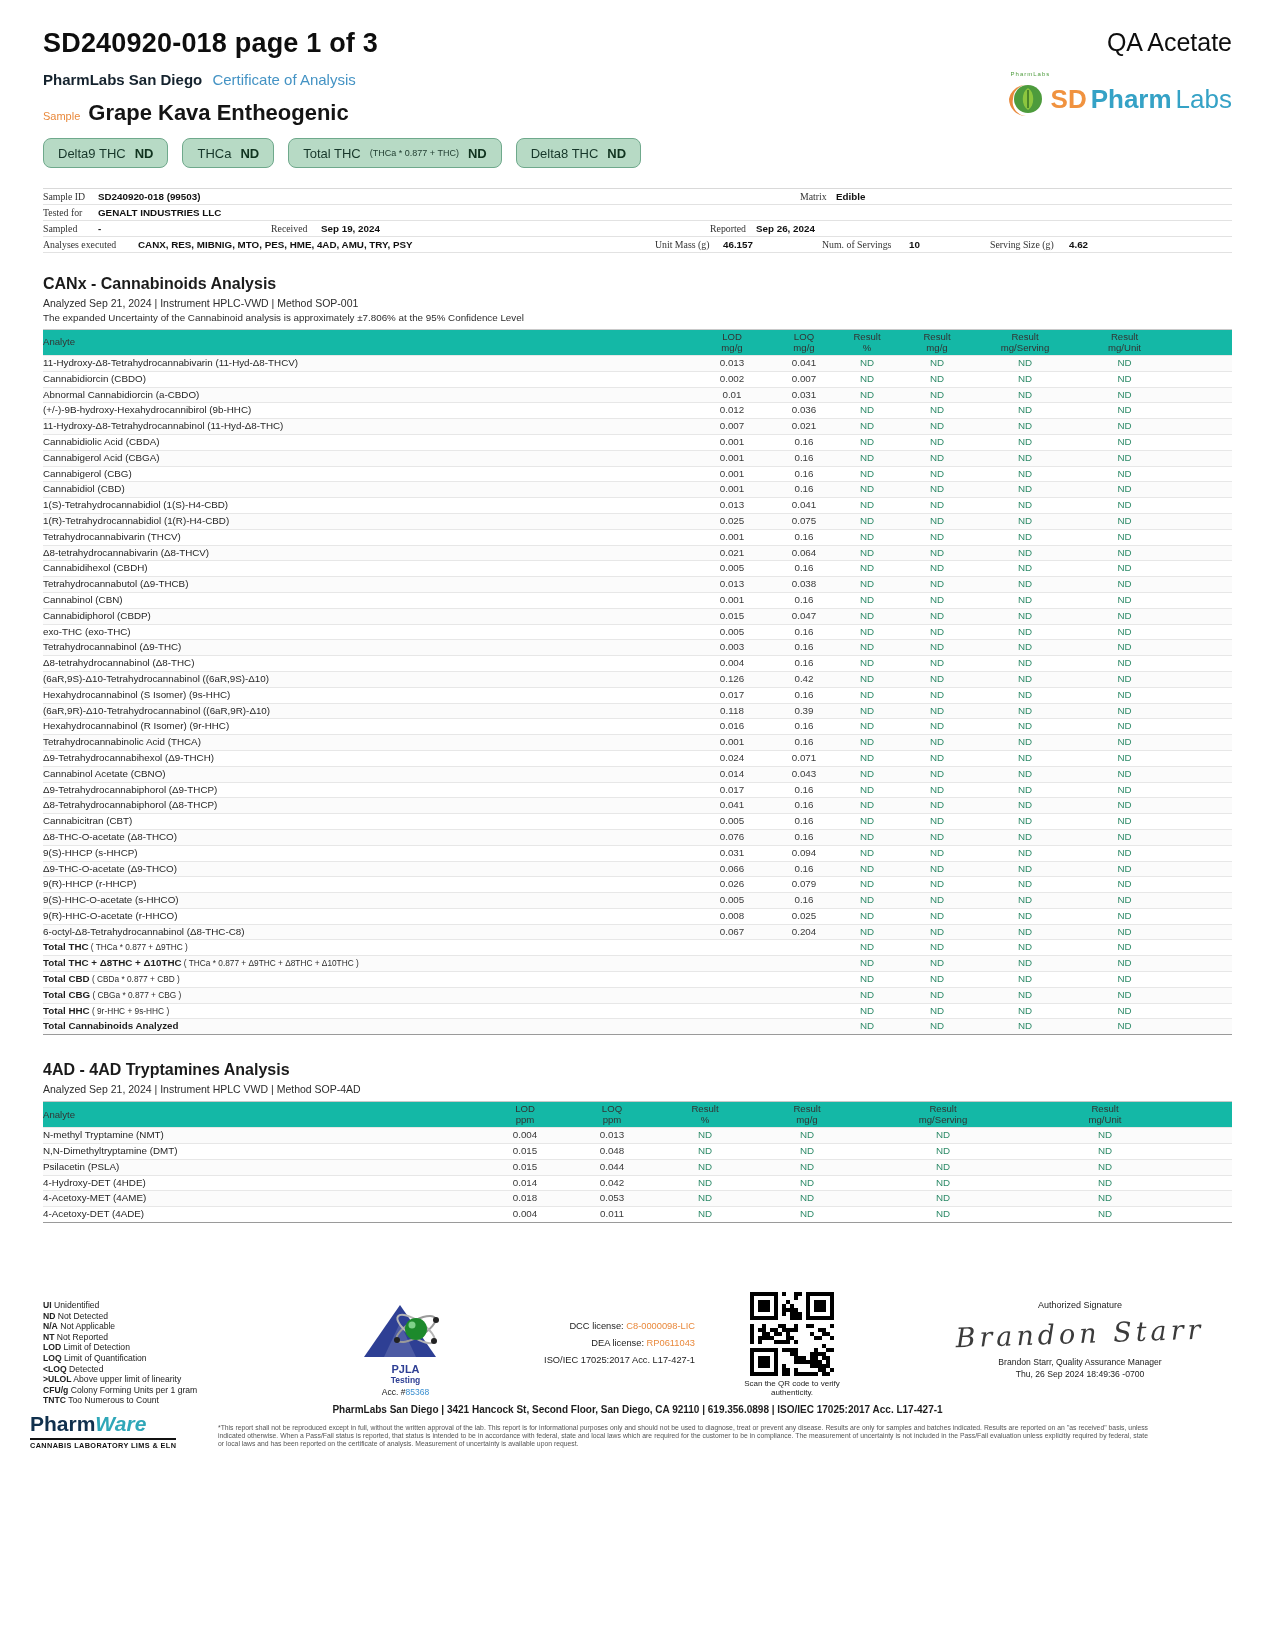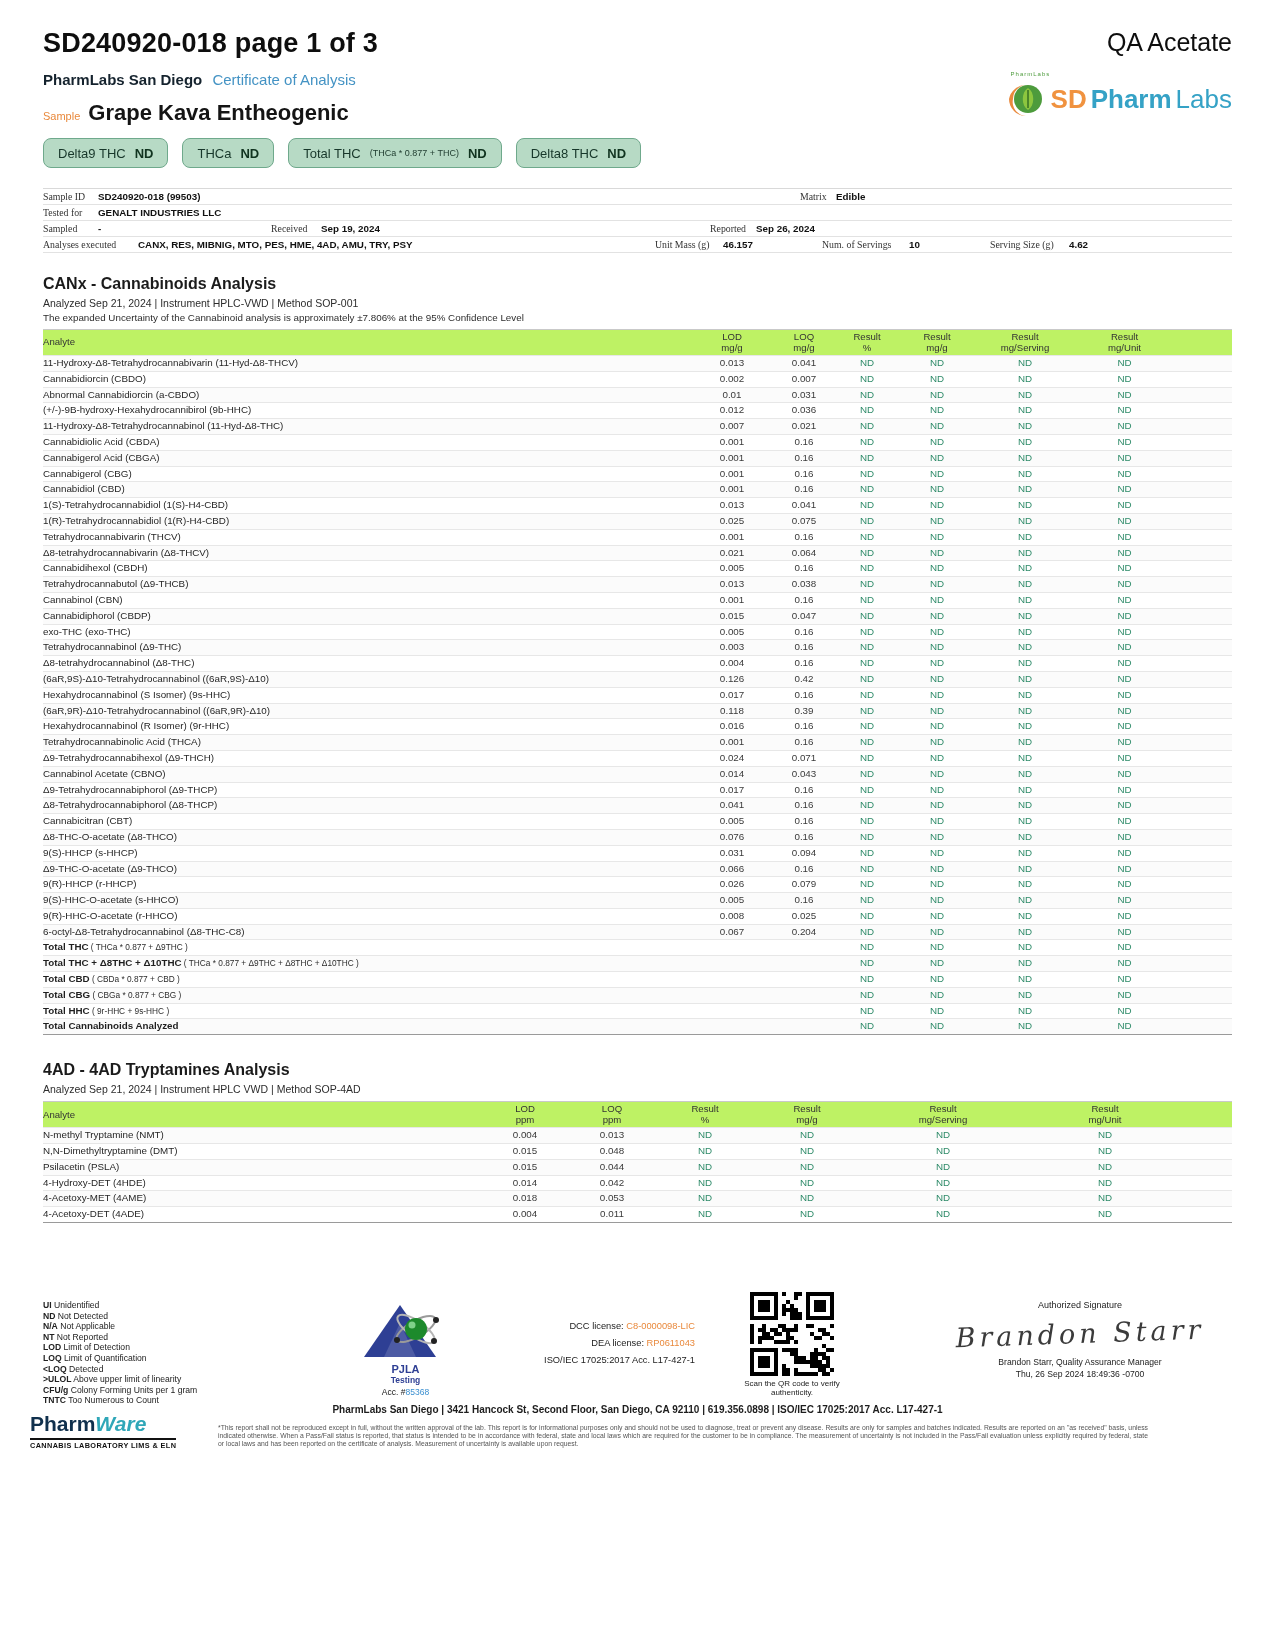--- a/index.html
+++ b/index.html
@@ -42,21 +42,21 @@
   .sec-title{margin-top:22px;font-size:16px;font-weight:600;color:#1b1b1b;}
   .sec-meta{margin-top:4px;font-size:10.5px;color:#2d2d2d;}
   .sec-unc{margin-top:3px;font-size:9.8px;color:#2d2d2d;}
 
   
   .a-table{margin-top:6px;border-top:1px solid #c9c9c9;}
   .grid-canx{display:grid;grid-template-columns:648px 82px 62px 64px 76px 100px 157px;}
   .grid-tryp{display:grid;grid-template-columns:440px 84px 90px 96px 108px 164px 207px;}
   .grid-canx > .t-cell:last-child,.grid-canx > .t-hcell:last-child{padding-right:58px;}
   .grid-tryp > .t-cell:last-child,.grid-tryp > .t-hcell:last-child{padding-right:47px;}
-  .t-head{background:#bef264;border-bottom:1px solid #cfcfcf;padding:2px 0;}
+  .t-head{background:#14b8a6;border-bottom:1px solid #cfcfcf;padding:2px 0;}
   .t-hcell{text-align:center;font-size:9.6px;color:#333;line-height:10.5px;display:flex;
            flex-direction:column;justify-content:center;}
   .t-hcell.left{text-align:left;}
   .t-row{border-bottom:1px solid #e7e7e7;}
   .t-row:nth-child(even){background:#fbfbfb;}
   .t-cell{height:14.8px;line-height:14.8px;font-size:9.8px;white-space:nowrap;overflow:hidden;}
   .t-cell.name{color:#262626;}
   .t-cell.num{text-align:center;color:#3a3a3a;}
   .t-cell.nd{text-align:center;color:#2e8b69;font-weight:500;}
   .t-total .total-name{font-weight:600;color:#1f1f1f;}

